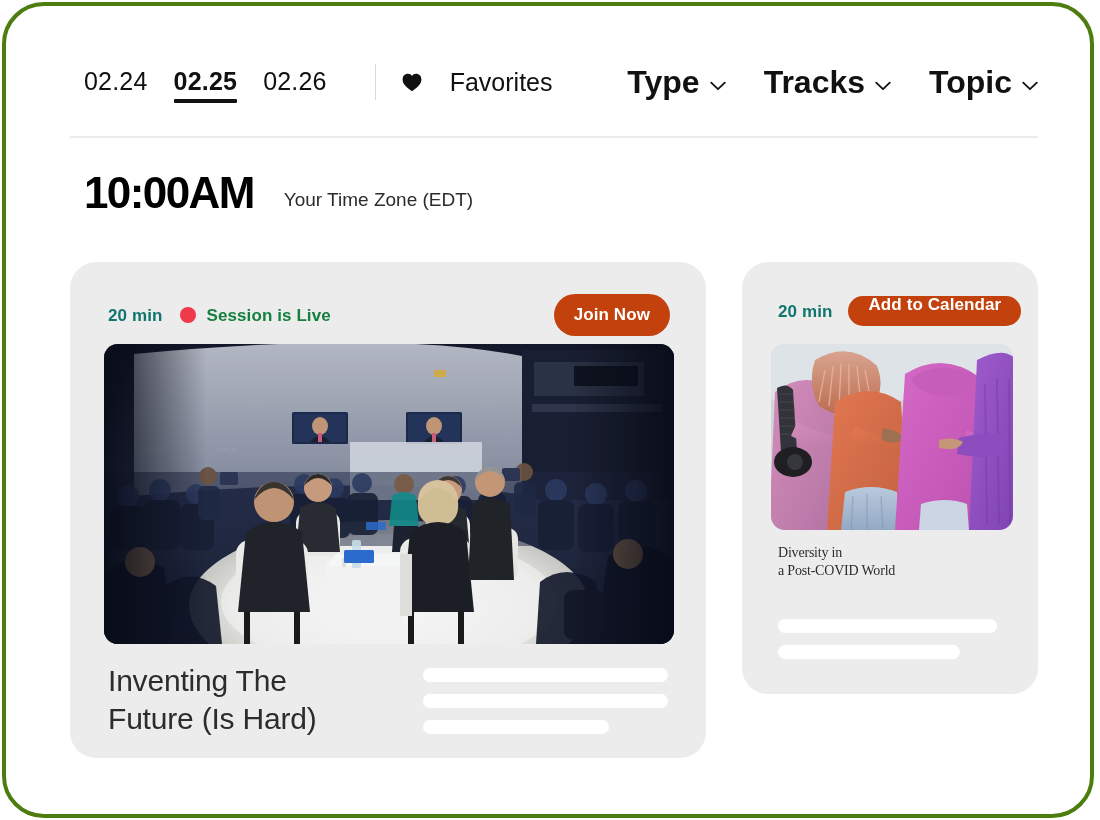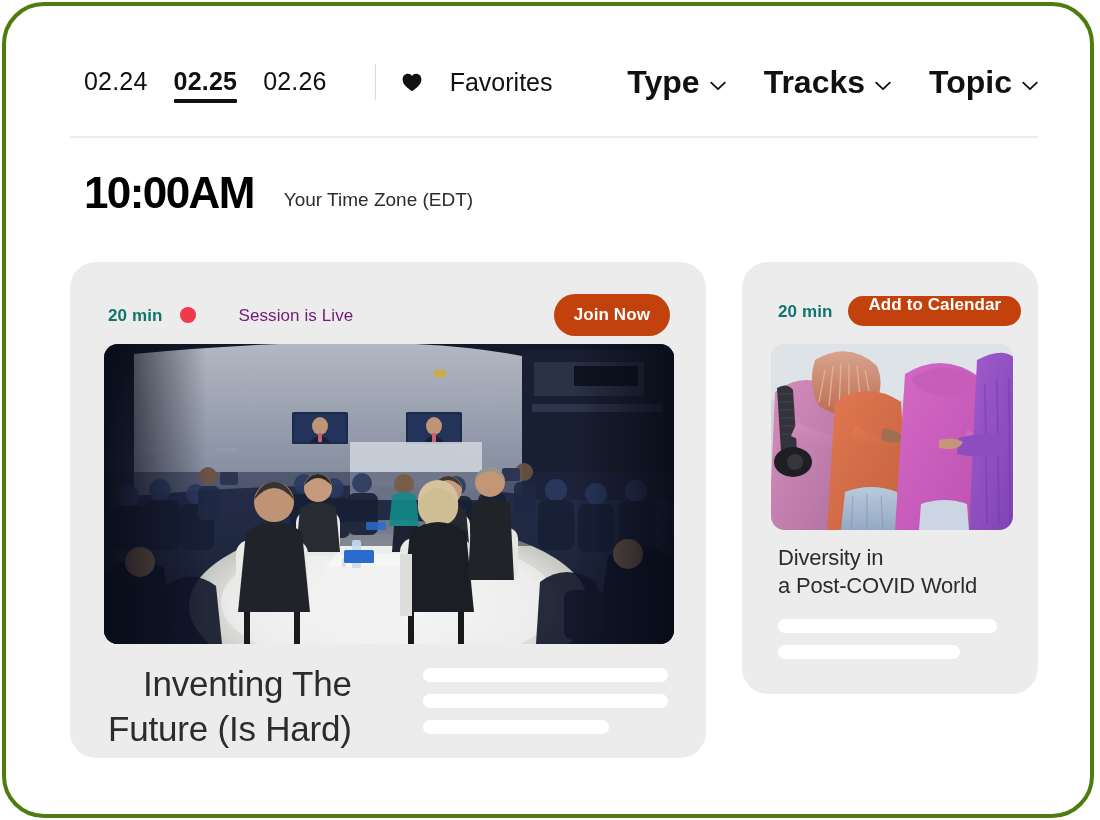--- a/index.html
+++ b/index.html
@@ -90,22 +90,22 @@
   .duration{
     font-size:17px; font-weight:bold; color:#0f766e;
     letter-spacing:0.1px; line-height:1;
   }
   .live-wrap{ display:flex; align-items:center; gap:10px; margin-left:18px; }
   .live-dot{
     width:16px; height:16px; border-radius:50%;
     background:#f03a4b; display:block;
   }
   .live-label{
-    font-size:17px; font-weight:normal; color:#701a75;
-    letter-spacing:0.1px; line-height:1;margin-left:32px;
+    font-size:17px; font-weight:bold; color:#15803d;
+    letter-spacing:0.1px; line-height:1;
   }
   .pill{
     background:#c2410c; color:#ffffff; border:none;
     border-radius:999px; cursor:pointer;
     font-family:"Liberation Sans", sans-serif;
     font-size:17px; font-weight:bold; letter-spacing:0.1px;
     line-height:1;
   }
   .pill-join{ margin-left:auto; padding:12px 20px 13px; }
   .pill-cal{ margin-left:16px; padding:0 20px 13px; }
@@ -115,22 +115,22 @@
     position:absolute; border-radius:14px; overflow:hidden;
   }
   .media-main{ left:98px; top:338px; width:570px; height:300px; }
   .media-side{ left:765px; top:338px; width:242px; height:186px; }
 
   
   .card-title{
     position:absolute; color:#2c2c2c; line-height:1.28;
     white-space:pre-line;
   }
-  .title-main{ left:102px; top:656px; font-size:35px; letter-spacing:-0.2px;text-align:right; }
-  .title-side{ left:772px; top:538px; font-size:22px; letter-spacing:-0.2px; }
+  .title-main{ left:102px; top:656px; font-size:30px; letter-spacing:-0.2px; }
+  .title-side{ left:772px; top:538px; font-size:14px; letter-spacing:-0.2px;font-family:Liberation Serif, serif; }
 
   .bar{ position:absolute; background:#ffffff; border-radius:9px; height:14px; }
 
   .bar-m1{ left:417px; top:662px; width:245px; }
   .bar-m2{ left:417px; top:688px; width:245px; }
   .bar-m3{ left:417px; top:714px; width:186px; }
 
   .bar-s1{ left:772px; top:613px; width:219px; }
   .bar-s2{ left:772px; top:639px; width:182px; }
 </style>

